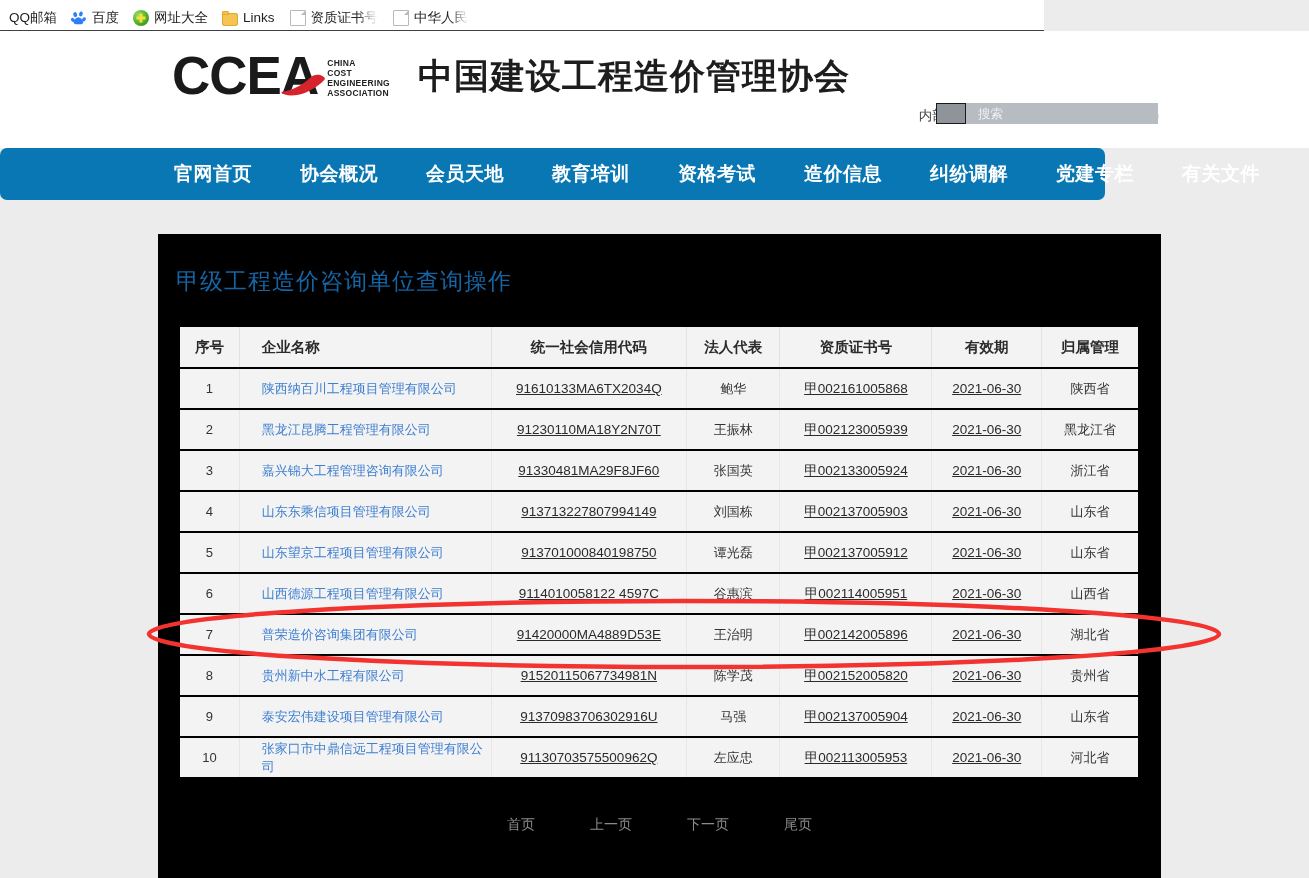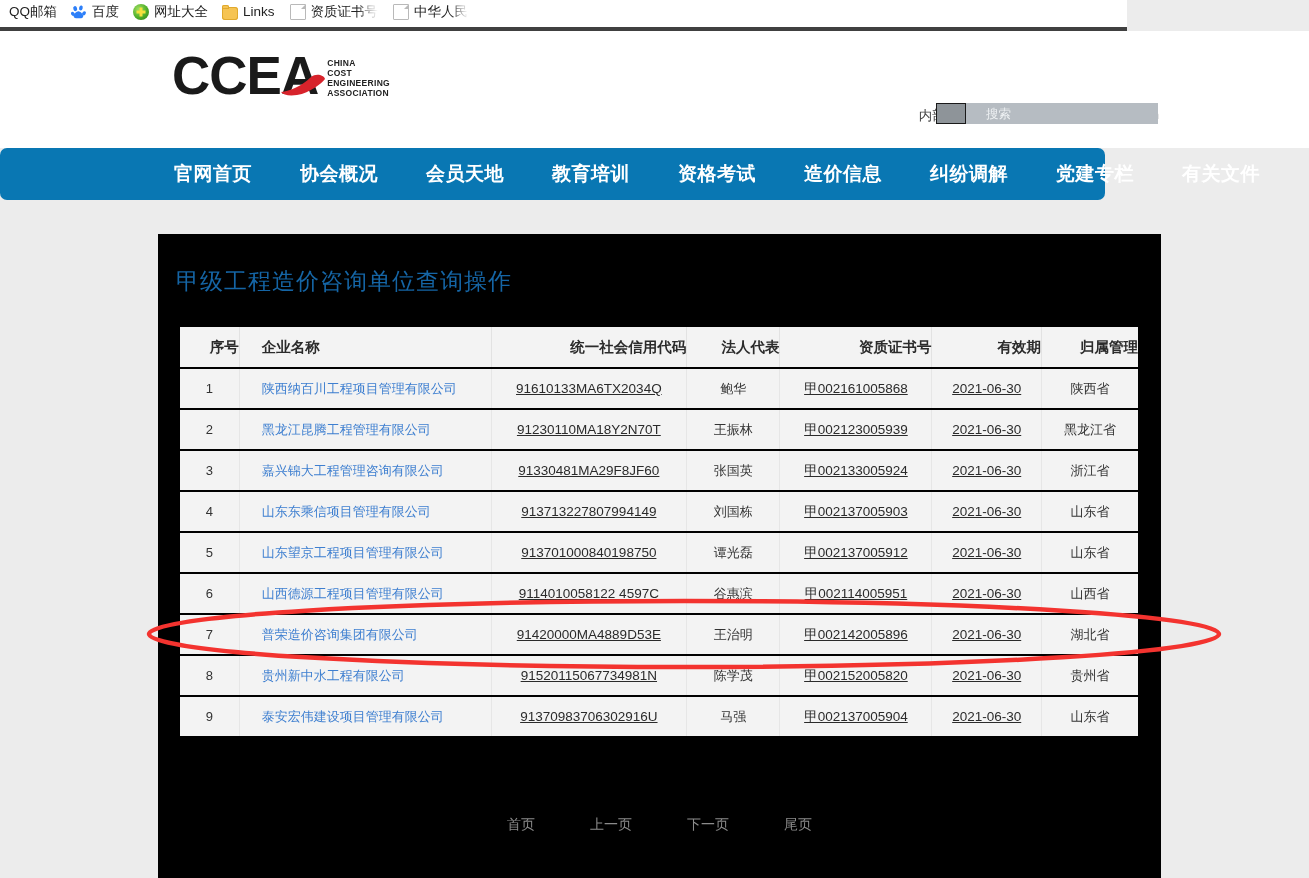--- a/index.html
+++ b/index.html
@@ -5,24 +5,24 @@
   * { margin:0; padding:0; box-sizing:border-box; }
   html,body{
     width:1309px; height:878px;
     background:#ececec;
     font-family:"Liberation Sans","DejaVu Sans",sans-serif;
     overflow:hidden;
   }
 
   
   #bookmark-bar{
-    position:absolute; left:0; top:0; width:1127px; height:31px;
+    position:absolute; left:0; top:0; width:1044px; height:31px;
     background:#ffffff;
-    border-bottom:4px solid #404040;
-    display:flex; align-items:flex-start;
+    border-bottom:1px solid #404040;
+    display:flex; align-items:flex-end;
     padding-left:0px;
     overflow:hidden;
   }
   .bm-item{
     display:flex; align-items:center; gap:5px;
     height:24px; padding:0 7px;
     font-size:13.5px; color:#222; white-space:nowrap;
     border-radius:3px; cursor:default;
   }
   .bm-item .bm-label{ line-height:1; }
@@ -107,21 +107,21 @@
   #search-wrap{
     position:absolute; left:936px; top:72px; width:222px; height:21px;
     background:#b6bcc2; display:flex; align-items:center;
   }
   #search-btn{
     width:30px; height:21px; background:#8e9499;
     border:1.5px solid #1a1a1a; flex:0 0 30px; cursor:pointer;
   }
   #search-input{
     flex:1; height:21px; border:0; background:transparent; outline:none;
-    padding-left:20px; font-size:12.5px; color:#f0f2f4;
+    padding-left:12px; font-size:12.5px; color:#f0f2f4;
     font-family:"Liberation Sans","DejaVu Sans",sans-serif;
   }
   #search-input::placeholder{ color:#eef1f3; }
 
   
   #nav-bar{
     position:absolute; left:0; top:148px; width:1105px; height:52px;
     background:#0977b3;
     border-radius:7px;
   }
@@ -149,21 +149,21 @@
   
   #data-table{
     position:absolute; left:22px; top:91px;
     width:958px; border-collapse:separate; border-spacing:0 2px;
     font-size:13px; color:#333;
   }
   #data-table th{
     background:#f3f3f3; height:40px; font-weight:bold;
     font-size:14.5px; color:#2b2b2b;
     border-right:1px solid #e2e2e2;
-    text-align:right;
+    text-align:center;
   }
   #data-table th:last-child{ border-right:0; }
   #data-table td{
     background:#f3f3f3; height:39px;
     border-right:1px solid #e6e6e6;
     text-align:center; vertical-align:middle;
   }
   #data-table td:last-child{ border-right:0; }
   .c-idx{ width:62px; }
   .c-name{ width:262px; text-align:left !important; padding-left:22px !important; }
@@ -239,20 +239,21 @@
           <path d="M1 18 C10 17, 22 12, 31 3 C36 -1, 44 1, 45 5 C42 9, 30 19, 17 21 C9 22, 3 21, 1 18 Z" fill="#d7232b"></path>
         </svg>
       </div>
       <div id="ccea-sub">
         <div>CHINA</div>
         <div>COST</div>
         <div>ENGINEERING</div>
         <div>ASSOCIATION</div>
       </div>
     </div>
+    <div id="ccea-cn">中国建设工程造价管理协会</div>
   </div>
 
   <div id="header-links">
     <span>内部邮箱</span>
     <span>办公系统</span>
     <span>English</span>
   </div>
 
   <div id="search-wrap">
     <div id="search-btn"></div>
@@ -365,20 +366,29 @@
         </tr>
         <tr>
           <td class="c-idx">9</td>
           <td class="c-name"><a>泰安宏伟建设项目管理有限公司</a></td>
           <td class="c-code">91370983706302916U</td>
           <td class="c-rep">马强</td>
           <td class="c-cert">甲002137005904</td>
           <td class="c-valid">2021-06-30</td>
           <td class="c-region">山东省</td>
         </tr>
+        <tr>
+          <td class="c-idx">10</td>
+          <td class="c-name"><a>张家口市中鼎信远工程项目管理有限公司</a></td>
+          <td class="c-code">91130703575500962Q</td>
+          <td class="c-rep">左应忠</td>
+          <td class="c-cert">甲002113005953</td>
+          <td class="c-valid">2021-06-30</td>
+          <td class="c-region">河北省</td>
+        </tr>
       </tbody>
   </table>
 
   <div id="pager">
     <span>首页</span>
     <span>上一页</span>
     <span>下一页</span>
     <span>尾页</span>
   </div>
 </div>

